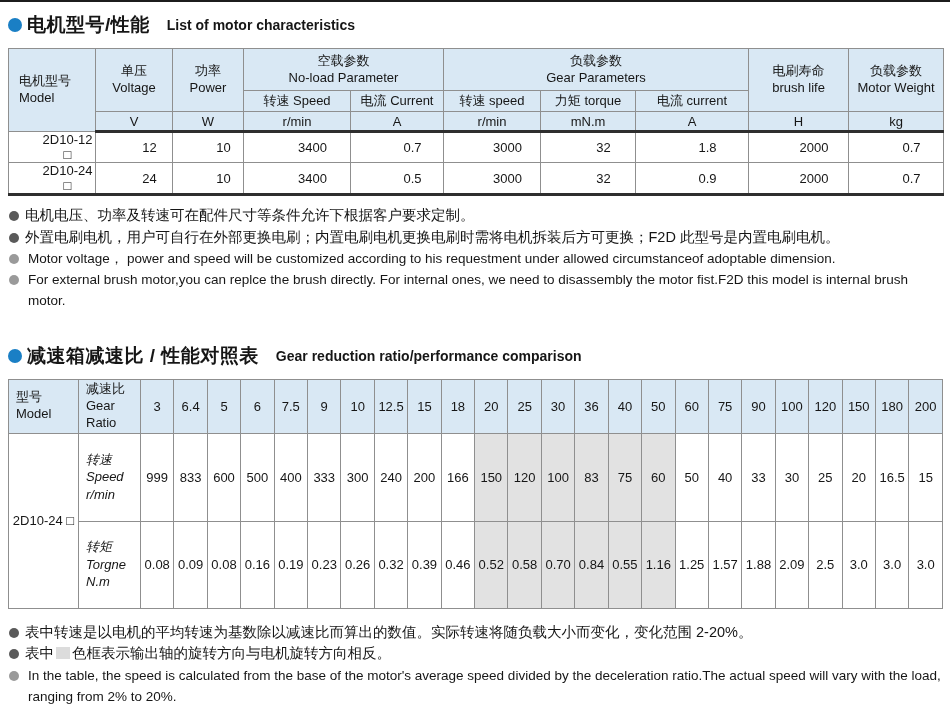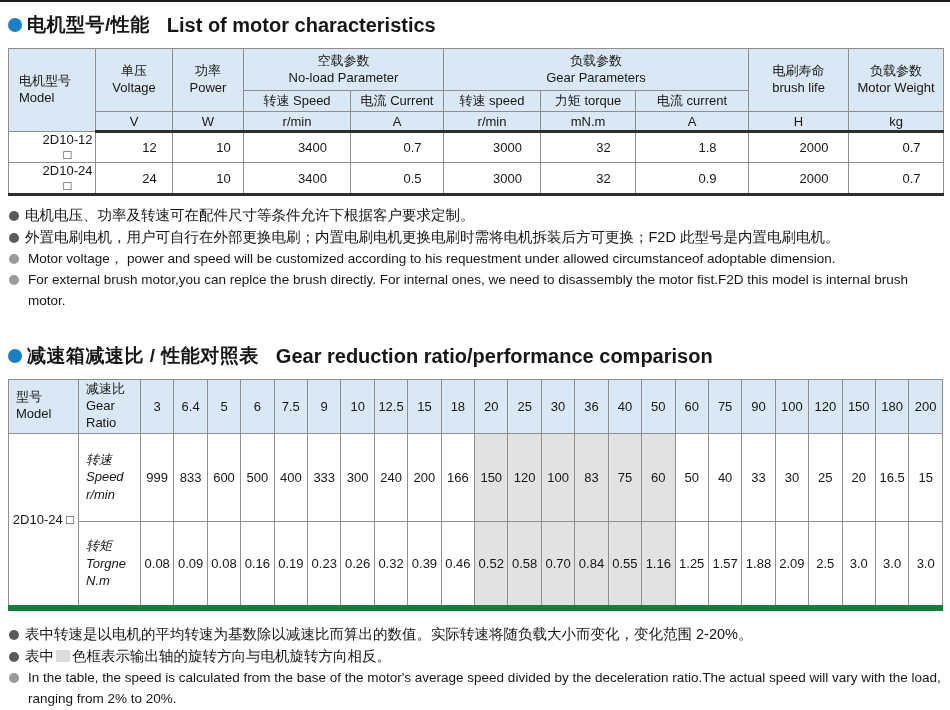--- a/index.html
+++ b/index.html
@@ -7,41 +7,41 @@
     font-family: "Liberation Sans", "DejaVu Sans", sans-serif; }
   body { height: 710px; overflow: hidden; }
   .top-rule { width: 950px; height: 2px; background: #1c1c1c; }
   .content { padding: 6px 7px 0 8px; }
 
   
   .section-title { display: flex; align-items: center; margin: 4px 0 10px 0; }
   .bullet-dot { width: 14px; height: 14px; border-radius: 50%;
     background: #1a7fc5; margin-right: 5px; flex: 0 0 14px; }
   .title-zh { font-size: 19px; font-weight: bold; letter-spacing: .5px; }
-  .title-en { font-size: 20px; font-weight: bold; margin-left: 7px; padding-left: 10px; }
+  .title-en { font-size: 14px; font-weight: bold; margin-left: 7px; padding-left: 10px; }
 
   
   table { border-collapse: collapse; table-layout: fixed; width: 935px; }
   th, td { border: 1px solid #8f8f8f; }
   th { background: #d9e8f4; font-weight: normal; font-size: 13px;
     text-align: center; padding: 1px 2px; }
   td { text-align: center; font-size: 13px; background: #fff; padding: 0 1px; }
   .th2 div { line-height: 1.3; }
 
   
   #t1 { border-top: 1px solid #8f8f8f; border-bottom: 3px solid #2e2e2e; }
   #t1 .t1-r1 { height: 42px; }
   #t1 .t1-r2 { height: 21px; }
   #t1 .units-row { height: 20px; }
   #t1 .units-row th { border-bottom: 3px solid #2e2e2e; }
   #t1 .h-model { text-align: left; padding-left: 10px; }
   #t1 tbody td { height: 23px; padding-left: 32px; }
 
   
-  #t2 { border-bottom: 6px solid #15803d; margin-top: 8px; }
+  #t2 { border-bottom: 1px solid #15803d; margin-top: 8px; }
   #t2 .head { height: 43px; }
   #t2 .head-model, #t2 .head-ratio { text-align: left; padding-left: 7px; }
   #t2 .row-speed td { height: 88px; }
   #t2 .row-torque td { height: 87px; }
   #t2 .label-cell { text-align: left; padding-left: 7px; font-style: italic; }
   #t2 .label-cell div { line-height: 1.35; }
   #t2 .shaded { background: #e2e2e2; }
   #t2 .model-val { font-size: 13px; }
 
   

